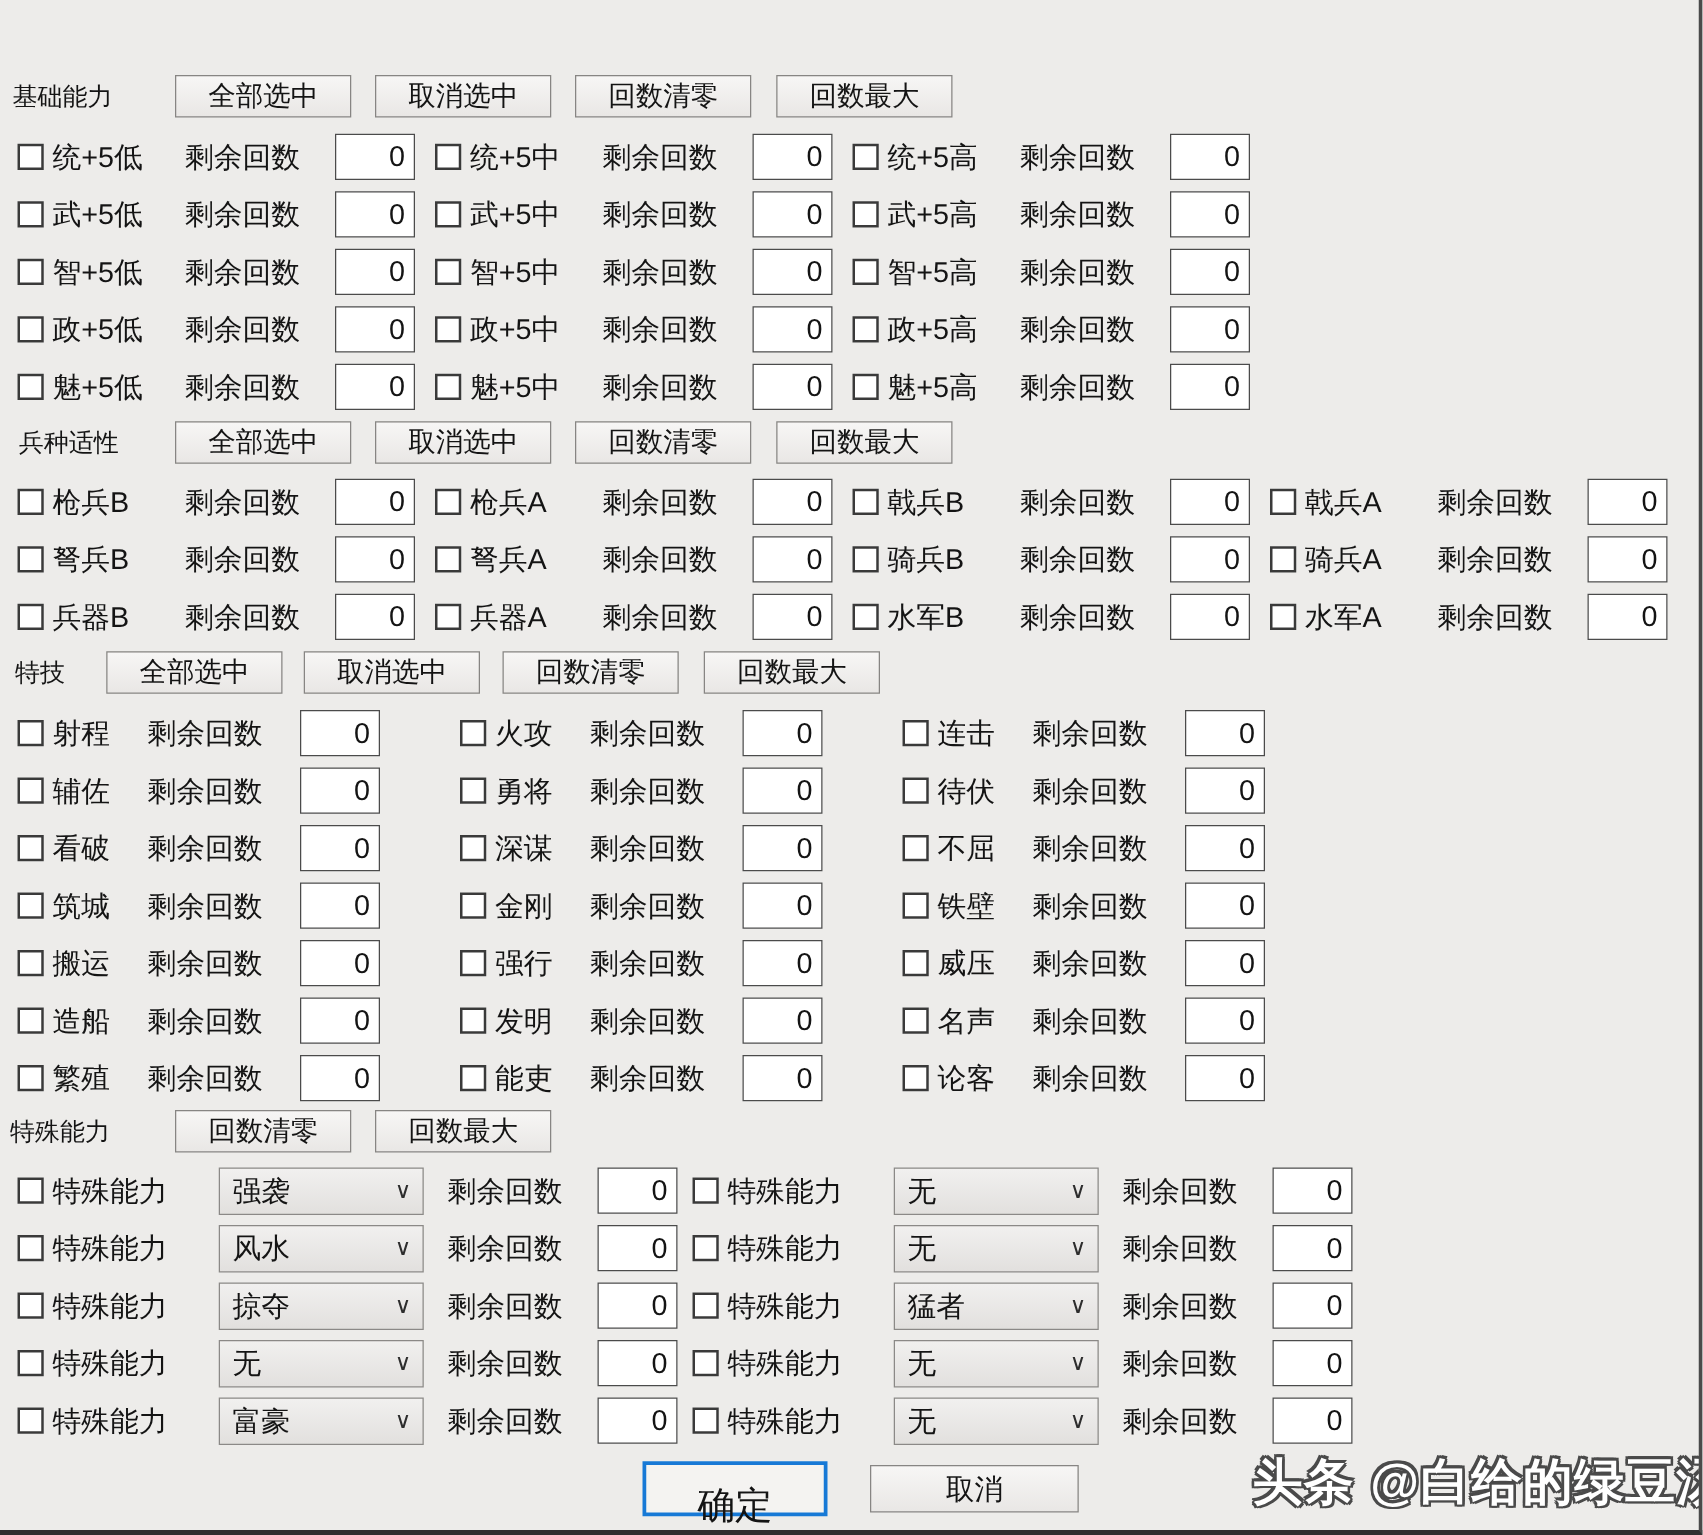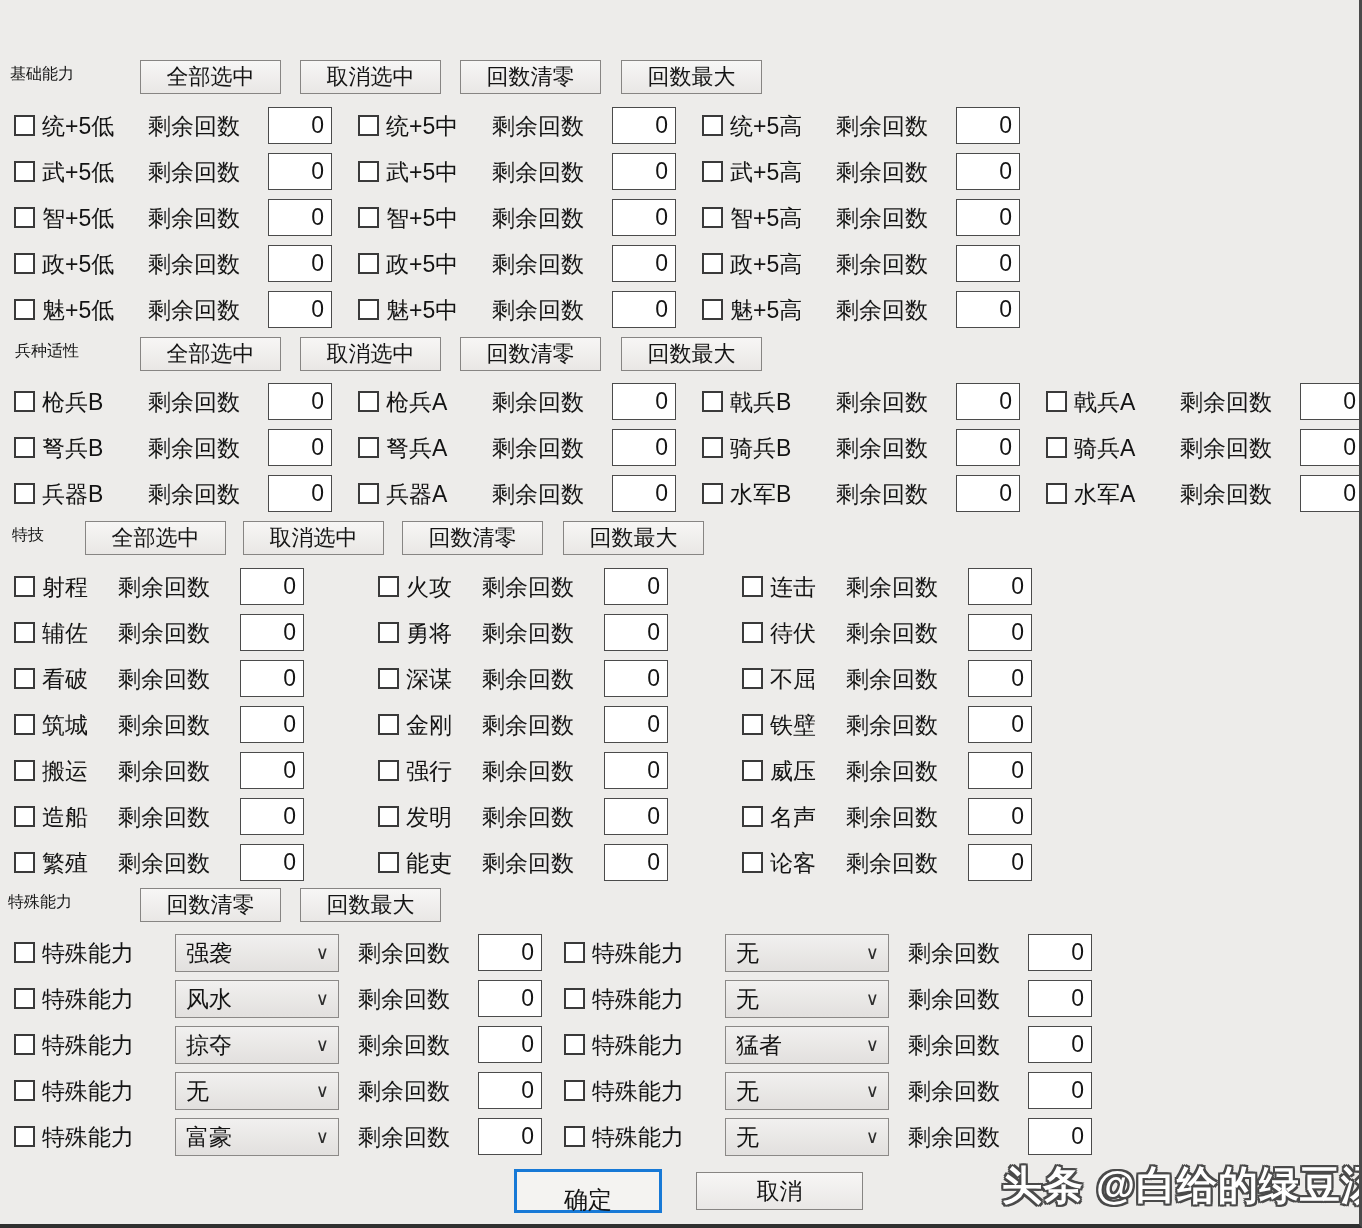--- a/index.html
+++ b/index.html
@@ -9,30 +9,30 @@
     border-right:3px solid #4a4a4a;border-bottom:4px solid #303030;
     font-family:"Liberation Sans","DejaVu Sans",sans-serif;color:#141414;
   }
   
   .titlebar{position:absolute;top:0;left:0;right:0;height:45px;background:#fdfdfd;}
   .title{position:absolute;left:14px;top:9px;font-size:23px;color:#141414;white-space:nowrap;}
   .closebox{position:absolute;right:10px;top:4px;width:36px;height:36px;display:flex;align-items:center;justify-content:center;cursor:pointer;}
   
   .sec-h{position:absolute;left:0;right:0;height:38px;}
   #h-basic{top:60px}#h-troop{top:337px}#h-skills{top:521px}#h-special{top:888px}
-  .sec-title{position:absolute;top:4px;font-size:16px;white-space:nowrap;}
+  .sec-title{position:absolute;top:4px;font-size:20px;white-space:nowrap;}
   .hbtn{
     position:absolute;top:0;width:141px;height:34px;box-sizing:border-box;
     background:linear-gradient(#f7f6f5,#e9e7e5);border:1px solid #878583;
     font-size:22px;color:#141414;font-family:inherit;padding:0;cursor:pointer;
   }
   
   .rows{position:absolute;left:14px;}
   #rows-basic{top:103px}#rows-troop{top:379px}#rows-skills{top:564px}#rows-special{top:930px}
-  .row{display:flex;height:46px;gap:10px;}
+  .row{display:flex;height:46px;}
   .cell{position:relative;height:46px;}
   .cells-a .cell{width:334px;}
   .cells-b .cell{width:354px;}
   .cells-c .cell{width:540px;}
   .cb{position:absolute;left:0;top:12px;width:21px;height:21px;box-sizing:border-box;background:#fff;border:2px solid #3a3a3a;cursor:pointer;}
   .lbl{position:absolute;left:28px;top:50%;transform:translateY(-50%);font-size:23px;white-space:nowrap;}
   .rem{position:absolute;top:50%;transform:translateY(-50%);font-size:23px;white-space:nowrap;}
   .cells-a .rem{left:134px}.cells-b .rem{left:104px}.cells-c .rem{left:344px}
   .num{
     position:absolute;top:4px;width:64px;height:37px;box-sizing:border-box;
@@ -42,21 +42,21 @@
   .cells-a .num{left:254px}.cells-b .num{left:226px}.cells-c .num{left:464px}
   .dd{
     position:absolute;left:161px;top:4px;width:164px;height:38px;box-sizing:border-box;
     background:linear-gradient(#f1f0ef,#e2e0de);border:1px solid #8b8987;cursor:pointer;
   }
   .dd-val{position:absolute;left:10px;top:50%;transform:translateY(-50%);font-size:23px;white-space:nowrap;}
   .dd-chev{position:absolute;right:9px;top:50%;transform:translateY(-52%);font-size:18px;color:#2d2d2d;}
   
   .btn-ok{
     position:absolute;left:514px;top:1169px;width:148px;height:44px;box-sizing:border-box;
-    background:#f4f3f1;border:3px solid #1779d6;font-size:24px;font-family:inherit;color:#141414;cursor:pointer;padding:12px;
+    background:#f4f3f1;border:3px solid #1779d6;font-size:30px;font-family:inherit;color:#141414;cursor:pointer;padding:12px;
   }
   .btn-cancel{
     position:absolute;left:696px;top:1172px;width:167px;height:38px;box-sizing:border-box;
     background:linear-gradient(#f7f6f5,#e9e7e5);border:1px solid #878583;font-size:23px;font-family:inherit;color:#141414;cursor:pointer;padding:0;
   }
   .watermark{
     position:absolute;left:1002px;top:1158px;font-size:40px;font-weight:bold;color:#ffffff;white-space:nowrap;letter-spacing:1px;
     text-shadow:2px 2px 0 #4a4a4a,-2px -2px 0 #4a4a4a,2px -2px 0 #4a4a4a,-2px 2px 0 #4a4a4a,2px 0 0 #4a4a4a,-2px 0 0 #4a4a4a,0 2px 0 #4a4a4a,0 -2px 0 #4a4a4a;
   }
 </style>

